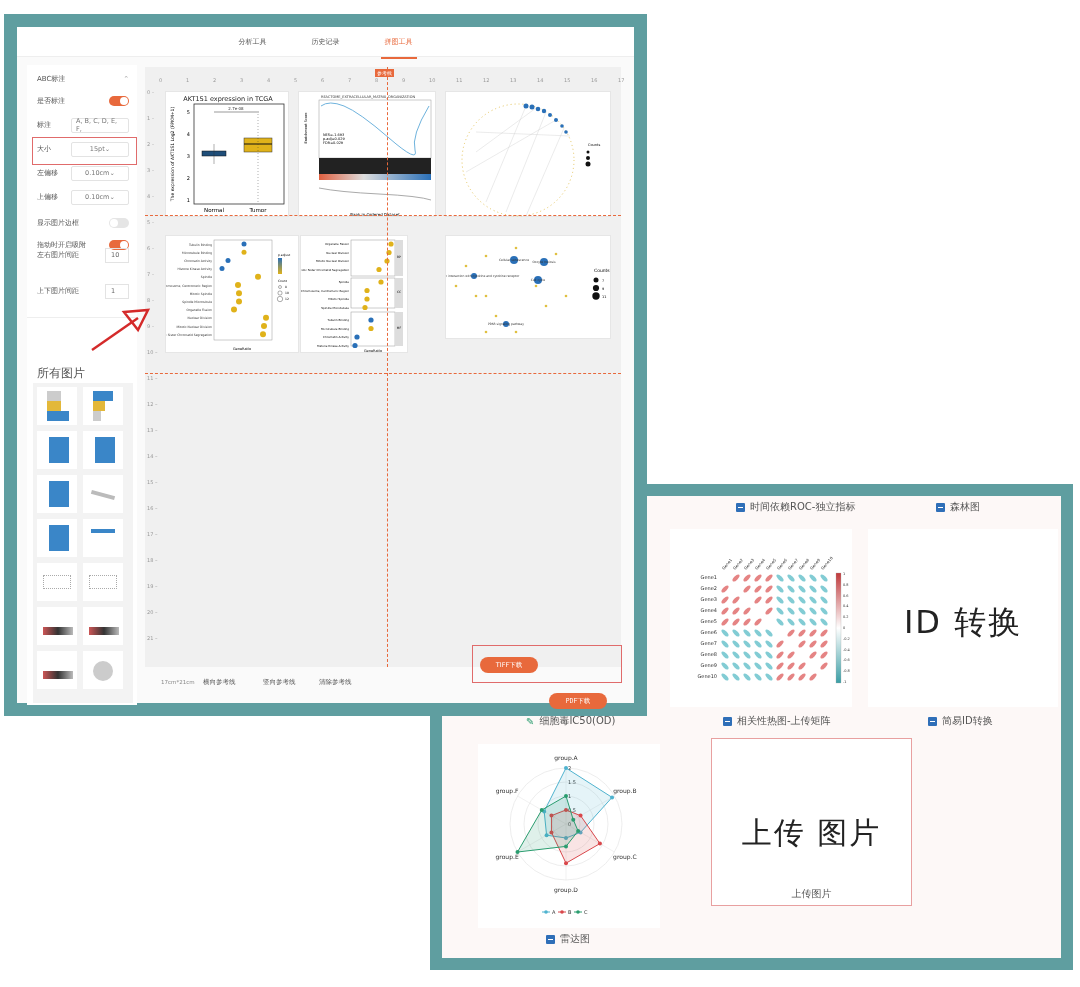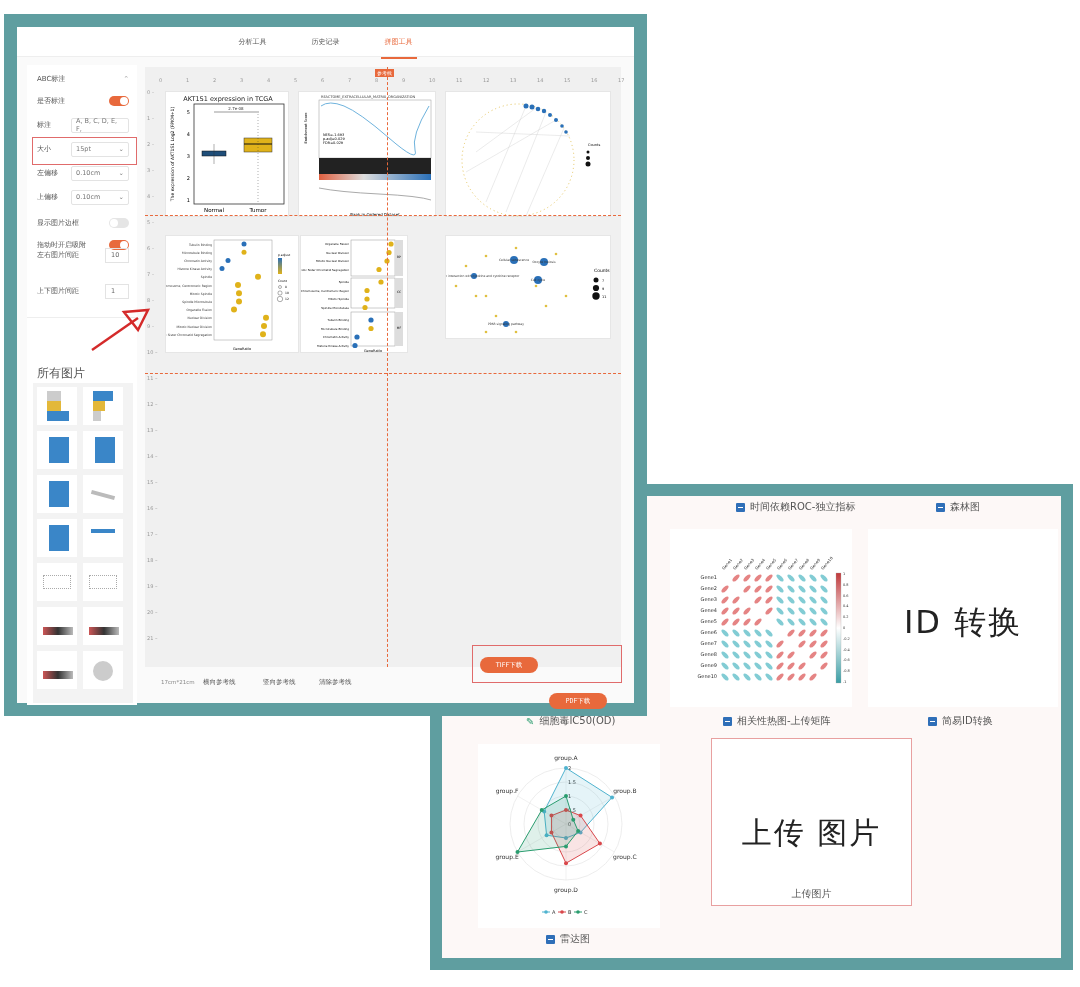--- a/index.html
+++ b/index.html
@@ -21,21 +21,21 @@
   .win1 { position: absolute; left: 4px; top: 14px; width: 643px; height: 702px; background: #5f9ea0; }
   .win1-inner { position: absolute; left: 13px; top: 13px; right: 13px; bottom: 13px; background: #fafafa; }
   .topnav { position: absolute; left: 0; right: 0; top: 0; height: 30px; background: #fff; border-bottom: 1px solid #eee;
             display: flex; justify-content: center; gap: 45px; align-items: center; font-size: 7px; color: #555; }
   .topnav span { padding: 14px 0; position: relative; }
   .topnav .active { color: #e8693c; }
   .topnav .active::after { content: ""; position: absolute; left: -4px; right: -4px; bottom: 2px; height: 2px; background: #e8693c; }
 
   .sidebar { position: absolute; left: 10px; top: 38px; width: 110px; height: 640px; background: #fff; }
   .row { position: absolute; left: 10px; right: 8px; font-size: 7px; color: #555; display: flex; align-items: center; justify-content: space-between; height: 16px; }
-  .sel { border: 1px solid #e3e3e3; border-radius: 2px; height: 15px; width: 58px; font-size: 6.5px; color: #777; display: flex; align-items: center; justify-content: space-between; padding: 0 4px; }
+  .sel { border: 1px solid #e3e3e3; border-radius: 2px; height: 15px; width: 58px; font-size: 6.5px; color: #777; display: flex; align-items: center; justify-content: center; padding: 0 4px; }
   .toggle { width: 20px; height: 10px; border-radius: 5px; background: #e8693c; position: relative; }
   .toggle::after { content: ""; position: absolute; right: 1px; top: 1px; width: 8px; height: 8px; border-radius: 50%; background: #fff; }
   .toggle.off { background: #e5e5e5; }
   .toggle.off::after { left: 1px; right: auto; }
   .num { border: 1px solid #e3e3e3; width: 24px; height: 15px; font-size: 6.5px; color: #666; display: flex; align-items: center; padding-left: 5px; }
   .highlight-box { position: absolute; left: 15px; top: 110px; width: 105px; height: 28px; border: 1px solid #e06b6b; }
   .thumbs { position: absolute; left: 6px; top: 318px; width: 100px; height: 320px; background: #f3f3f3; }
   .thumb { position: absolute; width: 40px; height: 38px; background: #fff; }
 
   .canvas { position: absolute; left: 128px; top: 40px; width: 476px; height: 600px; background: #f0f0f0; }

